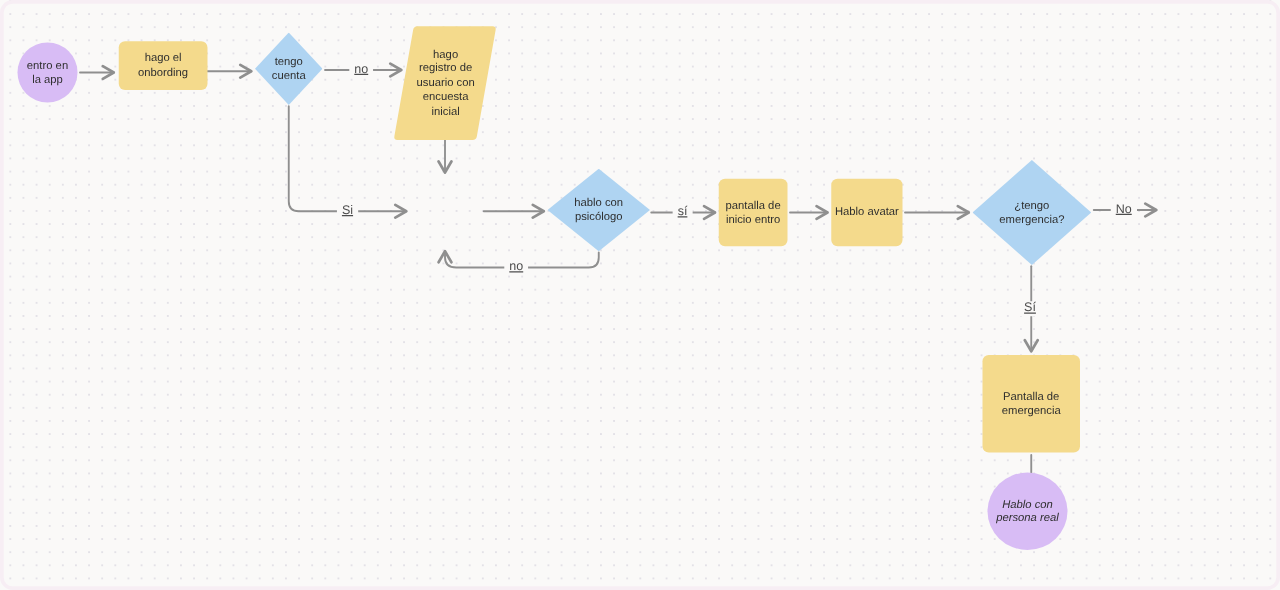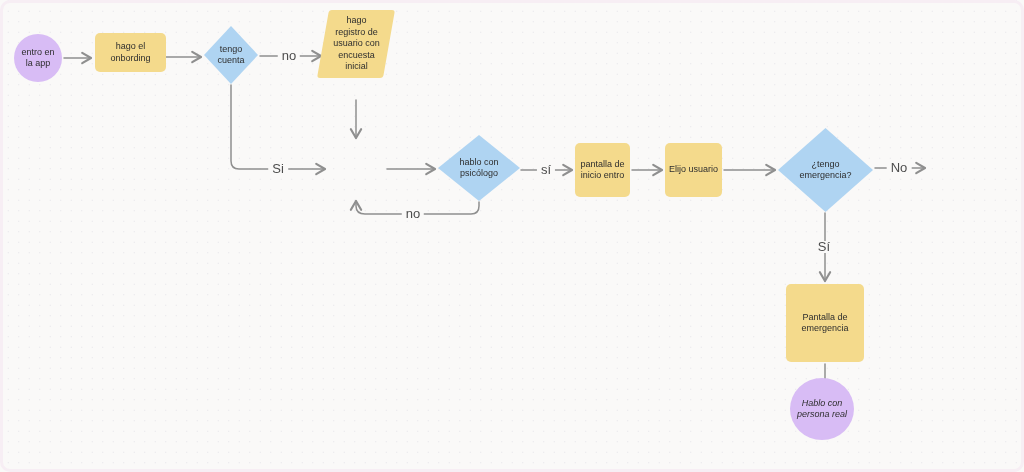--- a/index.html
+++ b/index.html
@@ -69,23 +69,24 @@
     text-align: center;
     font-size: 9px; line-height: 11.5px;
     color: var(--color-node-text);
   }
   .node-label .inner { display: block; }
   .edge-label {
     position: absolute; z-index: 20;
     transform: translate(-50%, -50%);
     background: var(--color-canvas-bg);
     padding: 0 4px;
-    font-size: 13px; line-height: 12px;
+    font-size: 10px; line-height: 12px;
     color: var(--color-edge-text);
     white-space: nowrap;
+    text-decoration: underline;
   }
 </style>
 </head>
 <body>
 
 <div class="frame">
   <div class="canvas">
 
     <svg class="edges" viewBox="0 0 1024 472" xmlns="http://www.w3.org/2000/svg">
       <defs>
@@ -122,21 +123,21 @@
       </div>
     </div>
 
     <div class="node" style="left:204px; top:26px; width:54px; height:58px;">
       <div class="shape diamond"></div>
       <div class="node-label">
         <span class="inner" style="width:40px;">tengo cuenta</span>
       </div>
     </div>
 
-    <div class="node" style="left:316px; top:10px; width:81px; height:68px;">
+    <div class="node" style="left:316px; top:21px; width:81px; height:91px;">
       <div class="shape parallelogram"></div>
       <div class="node-label">
         <span class="inner" style="width:52px;">hago registro de usuario con encuesta inicial</span>
       </div>
     </div>
 
 
     <div class="node" style="left:438px; top:135px; width:82px; height:66px;">
       <div class="shape diamond"></div>
       <div class="node-label">
@@ -147,21 +148,21 @@
     <div class="node" style="left:575px; top:143px; width:55px; height:54px;">
       <div class="shape rect"></div>
       <div class="node-label">
         <span class="inner" style="width:52px;">pantalla de inicio entro</span>
       </div>
     </div>
 
     <div class="node" style="left:665px; top:143px; width:57px; height:54px;">
       <div class="shape rect"></div>
       <div class="node-label">
-        <span class="inner" style="width:54px;">Elijo usuario</span>
+        <span class="inner" style="width:54px;">Hablo avatar</span>
       </div>
     </div>
 
     <div class="node" style="left:778px; top:128px; width:95px; height:84px;">
       <div class="shape diamond"></div>
       <div class="node-label">
         <span class="inner" style="width:62px;">¿tengo emergencia?</span>
       </div>
     </div>
 

